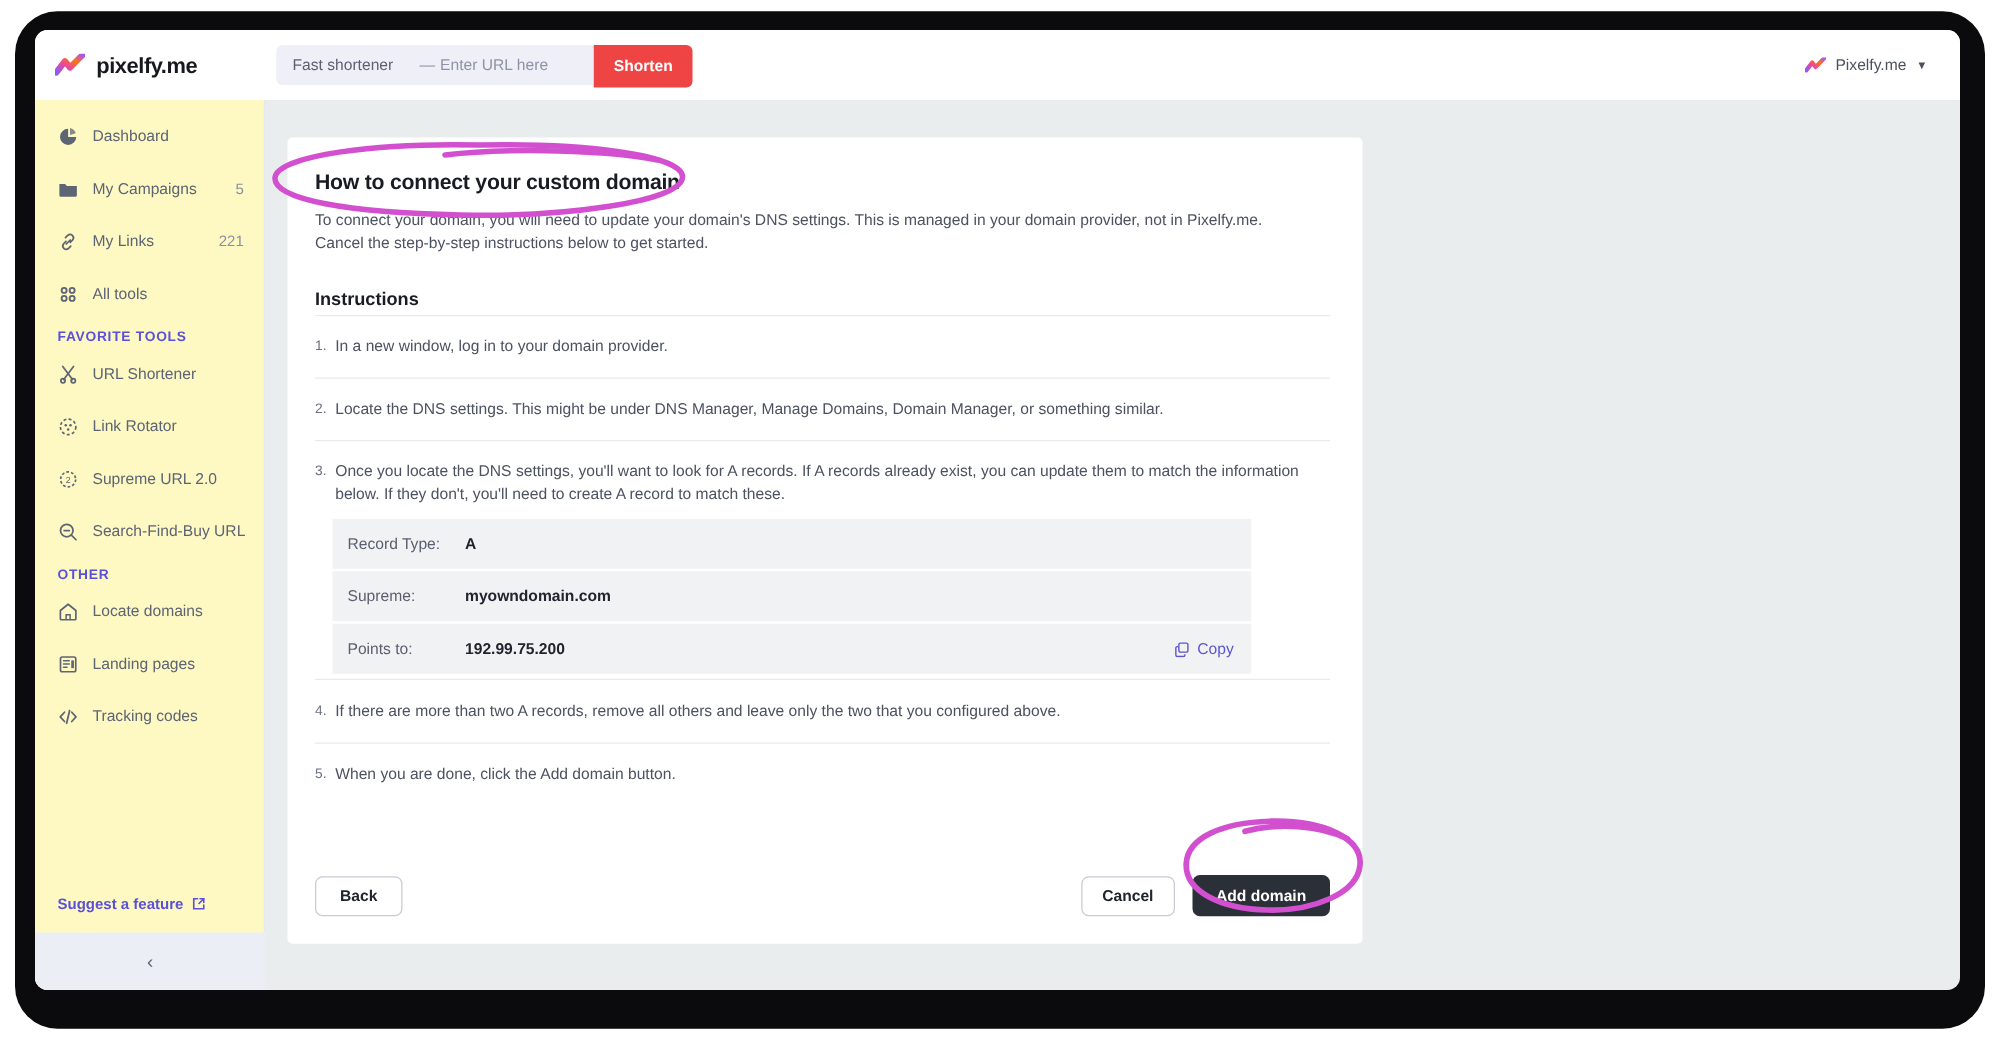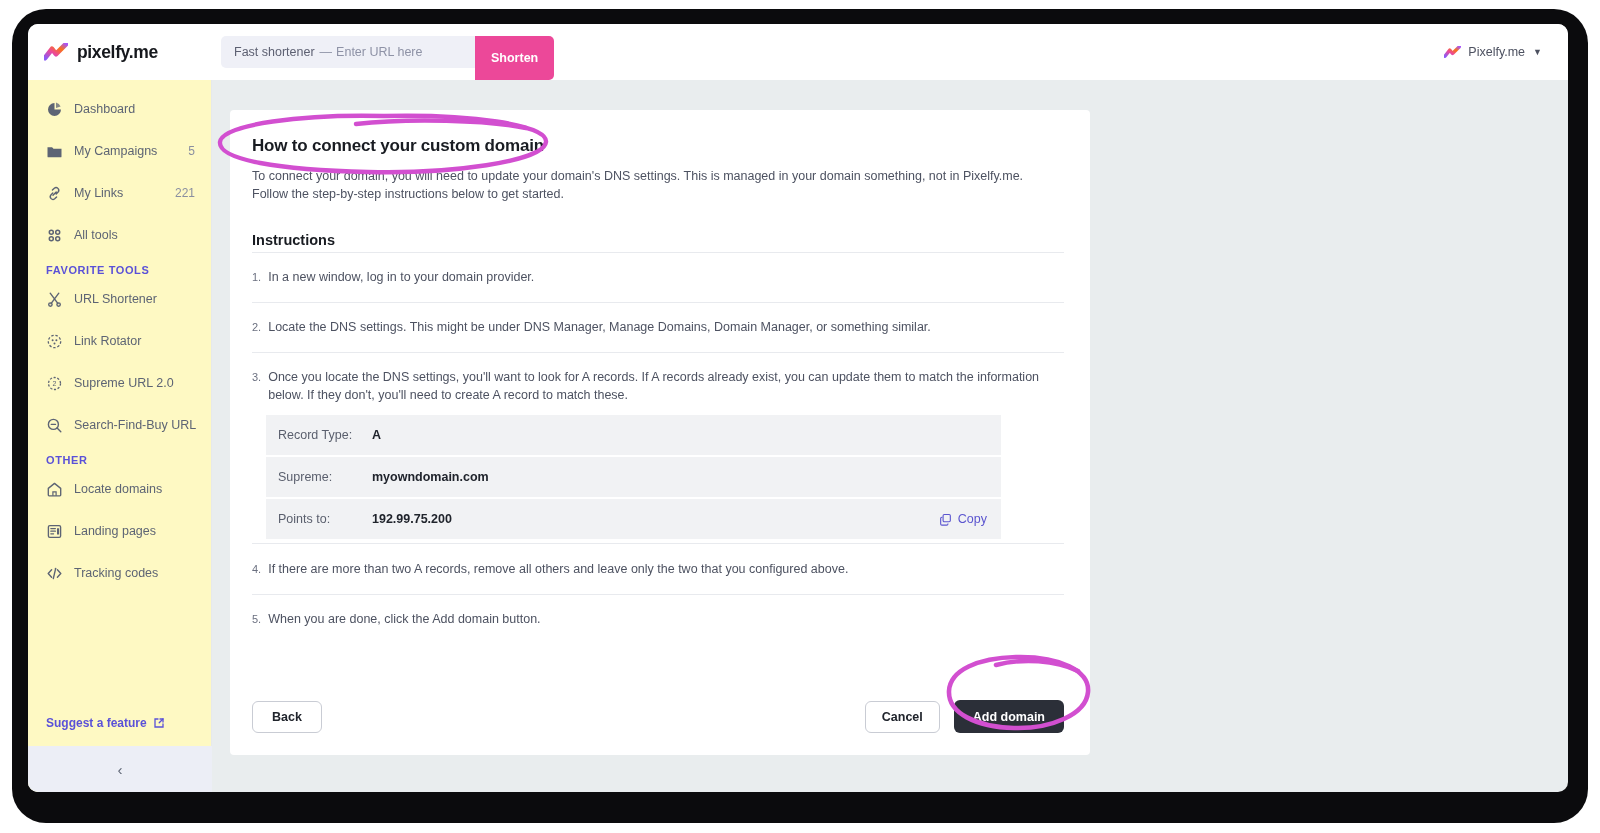--- a/index.html
+++ b/index.html
@@ -62,24 +62,24 @@
   }
   #shortener {
     display: flex; align-items: stretch; margin-left: 9px; height: 32px;
   }
   #short-input {
     width: 254px; height: 32px;
     background: #eff0f7; border: none; border-radius: 5px 0 0 5px;
     display: flex; align-items: center; padding-left: 13px;
     font-size: 12.5px; color: #8e92a6;
   }
-  #short-input .lead { color: #5d6072; margin-right: 5px; }
+  #short-input .lead { color: #5d6072; margin-right: 21px; }
   #short-btn {
-    height: 44px; padding: 0 16px; border: none; border-radius: 0 5px 5px 0;
-    background: #ec4899; color: #fff; font-size: 12.5px; font-weight: 700;
+    height: 34px; padding: 0 16px; border: none; border-radius: 0 5px 5px 0;
+    background: #ef4444; color: #fff; font-size: 12.5px; font-weight: 700;
     font-family: "Liberation Sans", sans-serif; cursor: pointer;
     display: flex; align-items: center;
   }
   #usermenu {
     margin-left: auto; margin-right: 26px;
     display: flex; align-items: center; gap: 7px;
     font-size: 12.5px; color: #4d5160; cursor: pointer;
   }
   #usermenu .logo-mark { width: 17px; height: 13px; }
   #usermenu .caret { font-size: 9px; color: #4d5160; margin-left: 1px; }
@@ -371,21 +371,21 @@
       </div>
 
       <div id="collapse-bar">
         <span class="chev">‹</span>
       </div>
     </div>
 
     <div id="card">
       <div id="card-inner">
         <div id="page-title">How to connect your custom domain</div>
-        <div id="intro">To connect your domain, you will need to update your domain's DNS settings. This is managed in your domain something, not in Pixelfy.me. Follow the step-by-step instructions below to get started.</div>
+        <div id="intro">To connect your domain, you will need to update your domain's DNS settings. This is managed in your domain provider, not in Pixelfy.me. Cancel the step-by-step instructions below to get started.</div>
         <div id="instructions-head">Instructions</div>
 
         <div id="steps">
           <div class="step">
             <span class="num">1.</span>
             <span class="txt">In a new window, log in to your domain provider.</span>
           </div>
           <div class="step">
             <span class="num">2.</span>
             <span class="txt">Locate the DNS settings. This might be under DNS Manager, Manage Domains, Domain Manager, or something similar.</span>

